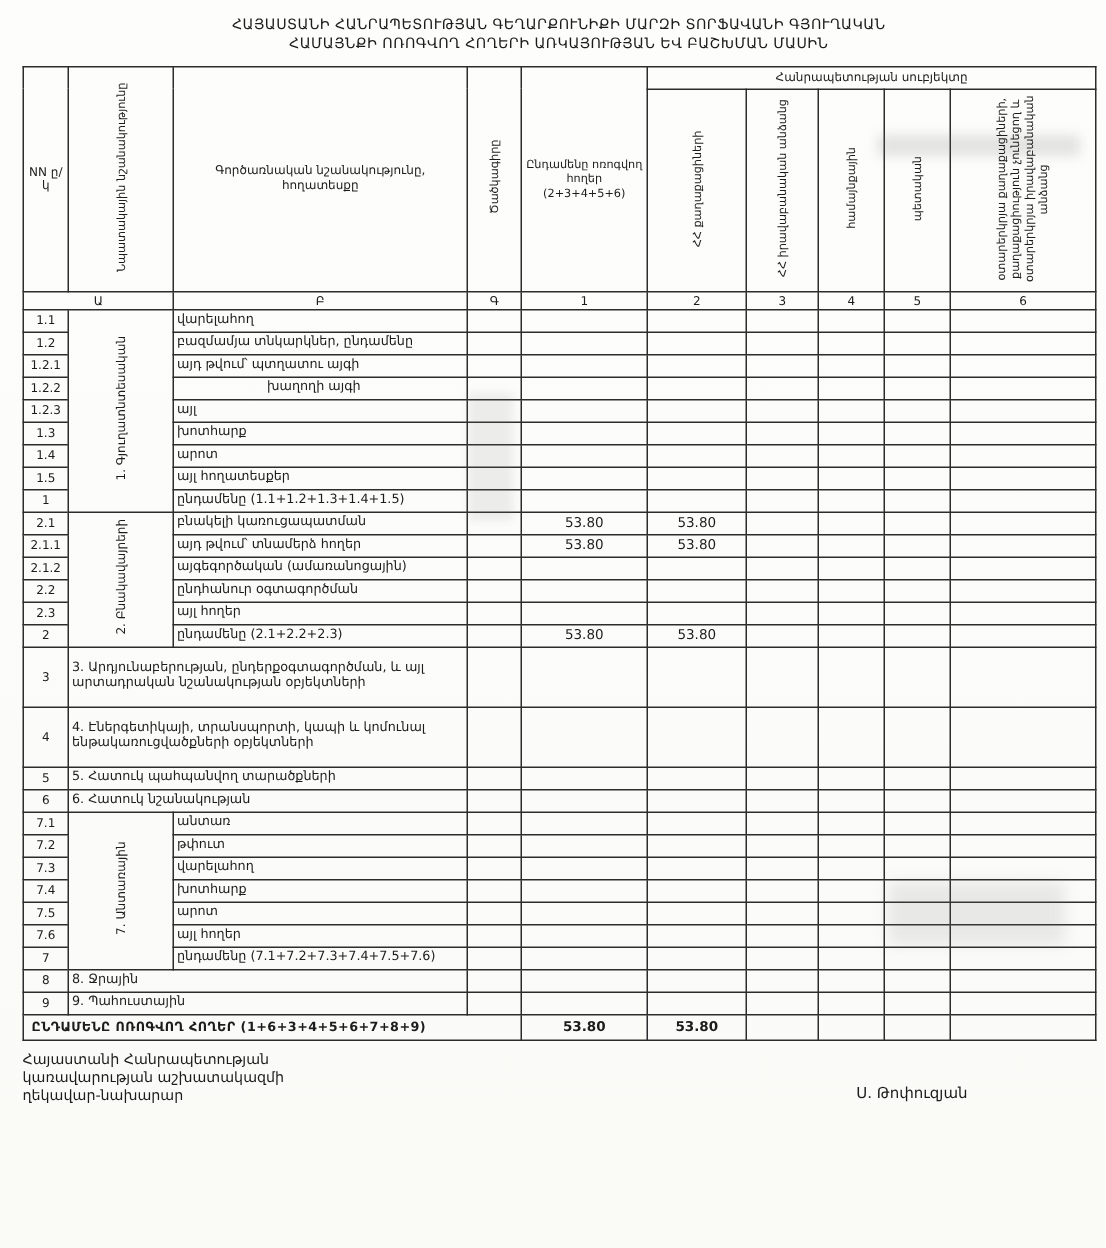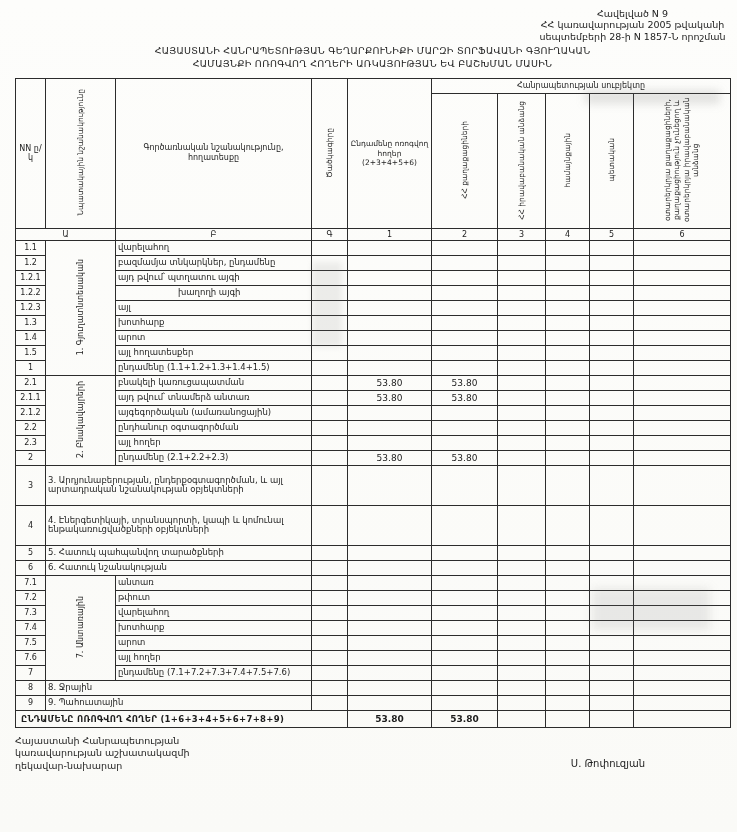--- a/index.html
+++ b/index.html
@@ -61,25 +61,20 @@
 </style>
 </head>
 <body>
 
 <div class="page">
 
   <div class="smudge s1"></div>
   <div class="smudge s2"></div>
   <div class="smudge s3"></div>
 
-  <div class="appendix">
-    <div>Հավելված N 9</div>
-    <div>ՀՀ կառավարության 2005 թվականի</div>
-    <div>սեպտեմբերի 28-ի N 1857-Ն որոշման</div>
-  </div>
 
   <div class="subtitle">ՀԱՅԱՍՏԱՆԻ ՀԱՆՐԱՊԵՏՈՒԹՅԱՆ ԳԵՂԱՐՔՈՒՆԻՔԻ ՄԱՐԶԻ ՏՈՐՖԱՎԱՆԻ ԳՅՈՒՂԱԿԱՆ</div>
   <div class="subtitle" style="margin-top:1px">ՀԱՄԱՅՆՔԻ ՈՌՈԳՎՈՂ ՀՈՂԵՐԻ ԱՌԿԱՅՈՒԹՅԱՆ ԵՎ ԲԱՇԽՄԱՆ ՄԱՍԻՆ</div>
 
   <table>
     <colgroup>
       <col style="width:30px">
         <col style="width:70px">
         <col style="width:196px">
         <col style="width:36px">
@@ -226,21 +221,21 @@
           <td class="code"></td>
           <td class="num">53.80</td>
           <td class="num">53.80</td>
           <td class="num"></td>
           <td class="num"></td>
           <td class="num"></td>
           <td class="num"></td>
         </tr>
         <tr>
           <td class="nn">2.1.1</td>
-          <td class="name" colspan="1">այդ թվում՝ տնամերձ անտառ</td>
+          <td class="name" colspan="1">այդ թվում՝ տնամերձ հողեր</td>
           <td class="code"></td>
           <td class="num">53.80</td>
           <td class="num">53.80</td>
           <td class="num"></td>
           <td class="num"></td>
           <td class="num"></td>
           <td class="num"></td>
         </tr>
         <tr>
           <td class="nn">2.1.2</td>

